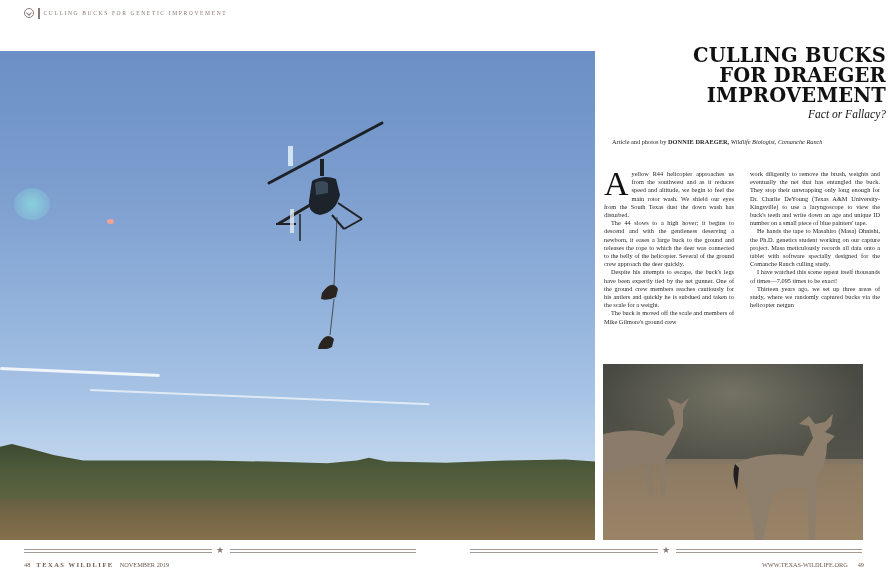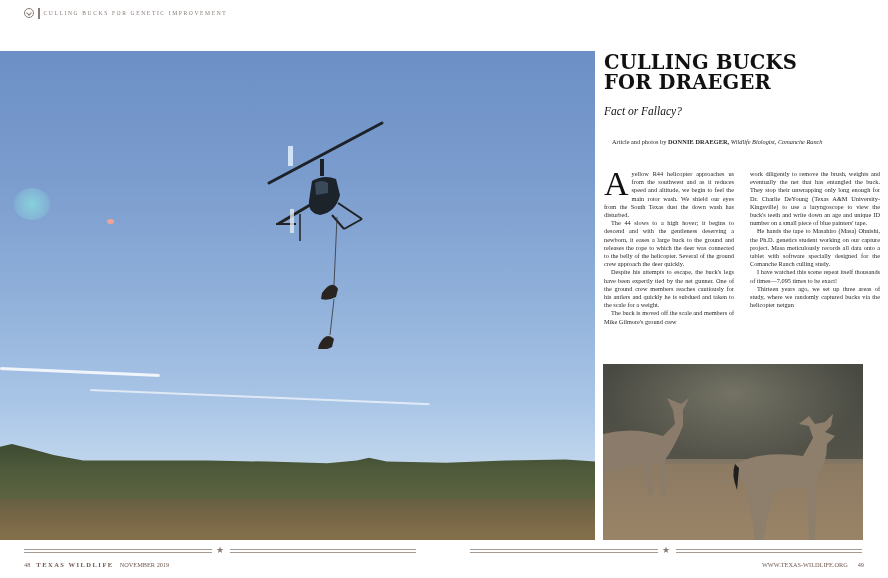--- a/index.html
+++ b/index.html
@@ -21,23 +21,23 @@
   .contrail.c1 { left: 0; top: 316px; width: 160px; transform: rotate(2.5deg); }
   .contrail.c2 { left: 90px; top: 338px; width: 340px; height: 2px; transform: rotate(2.4deg); opacity: 0.75; }
   .treeline { position: absolute; left: 0; right: 0; top: 393px; height: 55px;
     background: linear-gradient(180deg, #3d4a31 0%, #4f5b3b 50%, #5d6341 100%);
     clip-path: polygon(0 5%, 2% 0, 5% 8%, 9% 20%, 14% 30%, 25% 30%, 35% 30%, 45% 32%, 55% 35%, 60% 30%, 62% 25%, 65% 32%, 75% 34%, 85% 30%, 95% 28%, 100% 32%, 100% 100%, 0 100%); }
   .field { position: absolute; left: 0; right: 0; top: 440px; bottom: 0;
     background: linear-gradient(180deg, #5f5a3e 0%, #6e6445 35%, #7c6a48 70%, #85704c 100%); }
 
   .helicopter { position: absolute; left: 266px; top: 68px; width: 120px; height: 230px; }
 
-  .title-block { position: absolute; left: 604px; top: 53px; width: 282px; text-align: left; }
+  .title-block { position: absolute; left: 604px; top: 46px; width: 282px; text-align: right; }
   .title { font-family: "DejaVu Serif", serif; font-weight: bold; font-size: 19.5px; line-height: 20px; color: #111; letter-spacing: 0.2px; }
-  .subtitle { font-family: "Liberation Serif", serif; font-style: italic; font-size: 11.5px; margin-top: 12px; color: #111; }
+  .subtitle { font-family: "Liberation Serif", serif; font-style: italic; font-size: 11.5px; margin-top: 2px; color: #111; }
   .byline { position: absolute; left: 612px; top: 138px; width: 270px; font-size: 6.3px; color: #231f20; white-space: nowrap; }
   .byline b { font-weight: bold; letter-spacing: 0.1px; }
   .byline i { font-style: italic; }
 
   .col { position: absolute; top: 170px; width: 130px; font-size: 6.3px; line-height: 8.2px; text-align: justify; color: #231f20; hyphens: auto; }
   .col.c1 { left: 604px; }
   .col.c2 { left: 750px; }
   .col p { text-indent: 7px; }
   .col p.first { text-indent: 0; }
   .dropcap { float: left; font-family: "Liberation Serif", serif; font-size: 34px; line-height: 26px; margin: 1px 3px 0 0; color: #111; }
@@ -86,20 +86,21 @@
     <path d="M56 174 Q66 160 72 170 L70 178 Q62 182 55 180 Z" fill="#2a2420"></path>
     <line x1="68" y1="180" x2="64" y2="216" stroke="#333" stroke-width="0.8"></line>
     <path d="M53 226 Q60 212 68 220 L66 228 Q58 232 52 230 Z" fill="#2a2420"></path>
   </svg>
 </div>
 
 <div class="title-block">
   <div class="title">
     <div>CULLING BUCKS</div>
     <div>FOR DRAEGER</div>
+    <div>IMPROVEMENT</div>
   </div>
   <div class="subtitle">Fact or Fallacy?</div>
 </div>
 
 <div class="byline">
   <span>Article and photos by </span><b>DONNIE DRAEGER,</b><i> Wildlife Biologist, Comanche Ranch</i>
 </div>
 
 <div class="col c1">
   <p class="first"><span class="dropcap">A</span><span>yellow R44 helicopter approaches us from the southwest and as it reduces speed and altitude, we begin to feel the main rotor wash. We shield our eyes from the South Texas dust the down wash has disturbed.</span></p>

